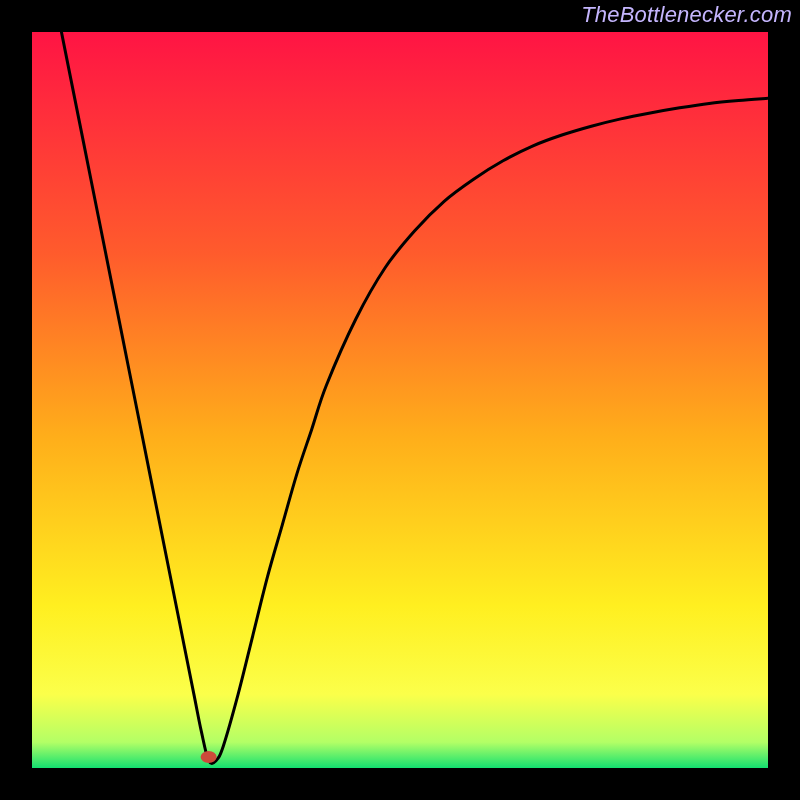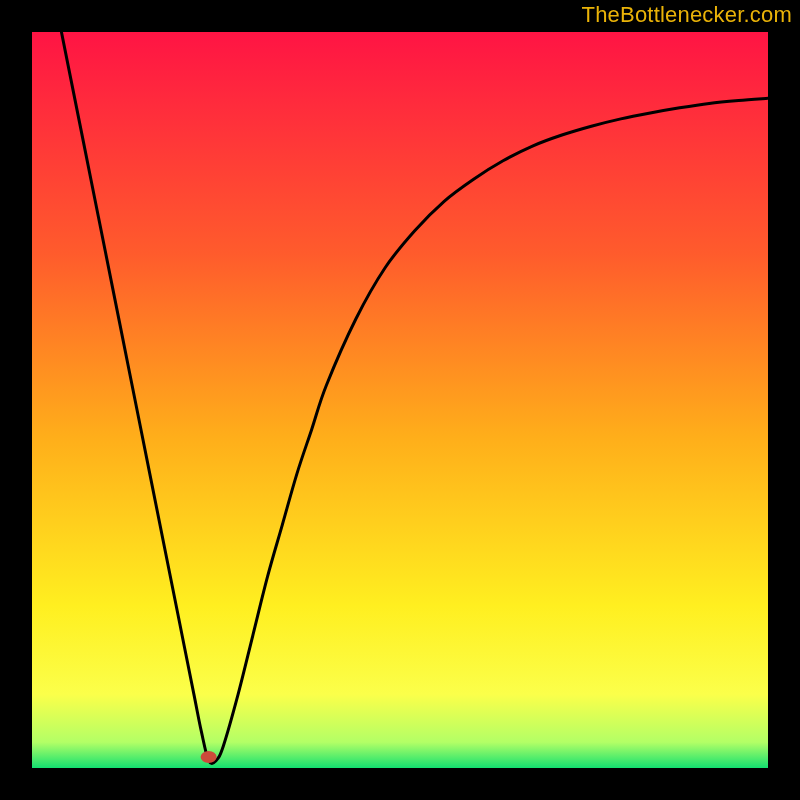--- a/index.html
+++ b/index.html
@@ -23,24 +23,25 @@
     position: absolute;
     left: 0;
     top: 0;
     width: 736px;
     height: 736px;
   }
   .watermark {
     position: absolute;
     top: 2px;
     right: 8px;
-    color: #eab308;
+    color: #c4b5fd;
     font-size: 22px;
     letter-spacing: 0.2px;
     user-select: none;
+    font-style: italic;
   }
 </style>
 </head>
 <body>
 
 <div class="watermark">TheBottlenecker.com</div>
 
 <div class="frame">
   <svg class="plot" viewBox="0 0 736 736" preserveAspectRatio="none">
     <defs>

